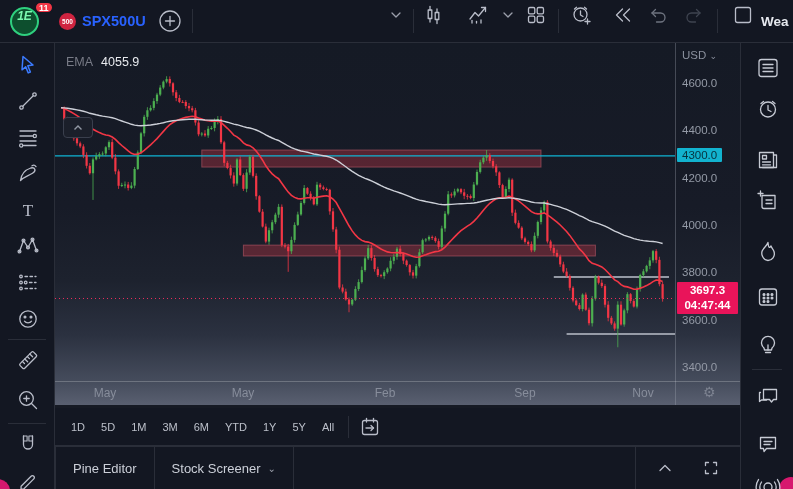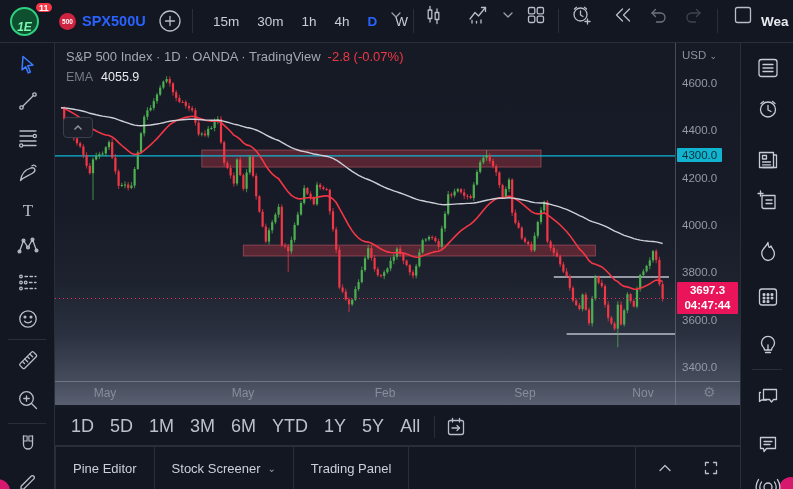--- a/index.html
+++ b/index.html
@@ -6,21 +6,21 @@
   html,body { width:793px; height:489px; overflow:hidden; background:#131722;
     font-family:"Liberation Sans", sans-serif; -webkit-font-smoothing:antialiased; }
   .app { position:relative; width:793px; height:489px; background:#131722; color:#d1d4dc; }
 
   
   .topbar { position:absolute; left:0; top:0; width:793px; height:43px;
     background:#131722; border-bottom:1px solid #2a2e39; display:flex; align-items:center; }
   .tb-abs { position:absolute; top:0; height:42px; display:flex; align-items:center; }
   .logo-wrap { left:10px; }
   .logo { position:relative; width:29px; height:29px; border-radius:50%;
-    background:#0d4f2e; border:2px solid #2fd07f; display:flex; align-items:flex-end; justify-content:center;
+    background:#0d4f2e; border:2px solid #2fd07f; display:flex; align-items:flex-start; justify-content:center;
     color:#7bf7b0; font-style:italic; font-weight:bold; font-size:12px; }
   .logo-badge { position:absolute; left:24px; top:1px; min-width:17px; height:13px; padding:0 3px;
     background:#f23645; border:2px solid #131722; border-radius:8px; color:#fff;
     font-size:9px; font-weight:bold; display:flex; align-items:center; justify-content:center; z-index:3;}
   .coin { width:17px; height:17px; border-radius:50%; background:#cf2440; color:#fff;
     font-size:6.5px; font-weight:bold; display:flex; align-items:center; justify-content:center; }
   .symbol-btn { left:58px; gap:6px; cursor:pointer; }
   .symbol-txt { color:#2962ff; font-weight:bold; font-size:14.5px; max-width:64px; overflow:hidden; white-space:nowrap; }
   .tb-divider { position:absolute; top:9px; width:1px; height:24px; background:#2a2e39; }
   .tf-row { left:206px; gap:4px; }
@@ -72,21 +72,21 @@
     border-left:1px solid rgba(160,165,178,0.35); cursor:ns-resize; }
   .ps-currency { position:absolute; left:6px; top:6px; font-size:11.5px; color:#8b919e; }
   .ps-label { position:absolute; left:6px; font-size:11.5px; color:#949aa6; }
   .ps-label.hl { left:1px; background:#12b3cf; color:#07313c; padding:1px 5px; border-radius:1px; z-index:2;}
   .ps-badge { position:absolute; left:1px; width:61px; z-index:6; background:#e9145a; color:#fff;
     font-size:11.5px; font-weight:bold; text-align:center; line-height:15px; padding:1px 0; border-radius:1px; }
 
   
   .range-bar { position:absolute; left:0; top:365px; width:685px; height:38px;
     background:#131722; border-bottom:1px solid #2a2e39; display:flex; align-items:center; }
-  .range-btn { padding:4px 8px; font-size:18px; color:#bcc0ca; cursor:pointer; border-radius:3px; }
+  .range-btn { padding:4px 8px; font-size:11px; color:#bcc0ca; cursor:pointer; border-radius:3px; }
   .rb-div { width:1px; height:22px; background:#2a2e39; margin:0 6px; }
   .rb-right { margin-left:auto; display:flex; align-items:center; gap:2px; padding-right:8px; }
   .rb-clock { font-size:13px; color:#b2b5be; margin-right:8px; cursor:pointer; }
   .rb-mini { font-size:13px; color:#b2b5be; padding:3px 7px; cursor:pointer; }
   .rb-mini.blue { color:#2962ff; }
 
   
   .panel-bar { position:absolute; left:0; top:403px; width:685px; height:43px;
     background:#131722; display:flex; align-items:stretch; border-top:1px solid #2a2e39; }
   .panel-tab { display:flex; align-items:center; gap:7px; padding:0 17px; font-size:13px;
@@ -114,28 +114,20 @@
     <div class="tb-abs" style="left:155px">
       <span class="icon-btn">
         <svg width="26" height="26" viewBox="0 0 26 26">
             <circle cx="13" cy="13" r="10"></circle>
             <line x1="13" y1="8.5" x2="13" y2="17.5"></line>
             <line x1="8.5" y1="13" x2="17.5" y2="13"></line>
           </svg>
       </span>
     </div>
     <div class="tb-divider" style="left:192px"></div>
-    <div class="tb-abs tf-row" style="left:206px" id="tf-row">
-        <div class="tf-btn">15m</div>
-        <div class="tf-btn">30m</div>
-        <div class="tf-btn">1h</div>
-        <div class="tf-btn">4h</div>
-        <div class="tf-btn active">D</div>
-        <div class="tf-btn">W</div>
-      </div>
     <div class="tb-abs icon-btn chev" style="left:381px">
       <svg width="14" height="14" viewBox="0 0 14 14">
           <path d="M3 5 l4 4 4-4"></path>
         </svg>
     </div>
     <div class="tb-divider" style="left:413px"></div>
     <div class="tb-abs icon-btn" style="left:418px">
       <svg width="22" height="22" viewBox="0 0 22 22">
           <line x1="8" y1="2.5" x2="8" y2="6"></line>
           <rect x="6.2" y="6" width="3.6" height="8.5"></rect>
@@ -688,23 +680,20 @@
           <line x1="604.4" x2="604.4" y1="213.72085682322984" y2="243.2903676578805" stroke="#f23645" stroke-width="0.8"></line>
           <rect x="603.3" y="216.8596524532895" width="2.2" height="24.28762476619255" fill="#f23645"></rect>
           <line x1="607.6" x2="607.6" y1="238.77762033917585" y2="258.66674527884925" stroke="#f23645" stroke-width="0.8"></line>
           <rect x="606.5" y="241.14727721948205" width="2.2" height="14.412222780517936" fill="#f23645"></rect>
           <polyline points="6.0,64.7 9.2,65.5 12.4,67.1 15.6,68.8 18.8,70.6 22.0,72.7 25.2,74.8 28.4,77.3 31.6,80.5 34.8,83.9 38.0,86.2 41.2,88.0 44.4,89.6 47.6,91.0 50.8,92.0 54.0,92.5 57.2,94.0 60.4,96.4 63.6,99.6 66.8,102.5 70.0,105.2 73.2,107.9 76.4,110.3 79.6,111.4 82.8,111.3 86.0,109.8 89.2,107.3 92.4,104.6 95.6,101.8 98.8,98.8 102.0,95.6 105.2,92.0 108.4,88.4 111.6,84.8 114.8,81.7 118.0,79.5 121.2,77.8 124.4,76.5 127.6,75.3 130.8,74.4 134.0,73.8 137.2,73.3 140.4,73.8 143.6,75.0 146.8,76.0 150.0,77.2 153.2,77.8 156.4,78.3 159.6,78.2 162.8,78.1 166.0,79.5 169.2,82.3 172.4,85.3 175.6,88.5 178.8,92.1 182.0,93.8 185.2,96.4 188.4,99.8 191.6,101.9 194.8,102.7 198.0,104.8 201.2,108.1 204.4,112.3 207.6,117.2 210.8,122.8 214.0,127.3 217.2,130.9 220.4,133.7 223.6,135.7 226.8,140.3 230.0,144.7 233.2,149.1 236.4,152.4 239.6,154.4 242.8,155.6 246.0,155.9 249.2,155.2 252.4,154.8 255.6,154.8 258.8,155.3 262.0,154.3 265.2,153.6 268.4,153.1 271.6,152.7 274.8,153.8 278.0,156.0 281.2,159.5 284.4,165.4 287.6,171.1 290.8,177.0 294.0,182.8 297.2,187.9 300.4,191.9 303.6,195.2 306.8,197.4 310.0,198.6 313.2,199.1 316.4,200.2 319.6,202.0 322.8,204.0 326.0,206.0 329.2,207.6 332.4,208.9 335.6,209.5 338.8,209.8 342.0,209.5 345.2,209.6 348.4,210.1 351.6,211.0 354.8,212.2 358.0,213.6 361.2,214.3 364.4,214.0 367.6,212.8 370.8,211.7 374.0,210.4 377.2,209.4 380.4,208.6 383.6,208.3 386.8,206.7 390.0,204.2 393.2,200.6 396.4,197.2 399.6,193.9 402.8,190.6 406.0,187.7 409.2,185.3 412.4,183.1 415.6,181.2 418.8,178.4 422.0,175.0 425.2,171.2 428.4,167.3 431.6,163.5 434.8,160.3 438.0,157.8 441.2,155.8 444.4,154.9 447.6,154.9 450.8,154.2 454.0,153.0 457.2,154.2 460.4,156.0 463.6,157.9 466.8,160.5 470.0,163.2 473.2,165.8 476.4,168.6 479.6,170.3 482.8,170.9 486.0,170.7 489.2,169.9 492.4,171.8 495.6,174.1 498.8,176.6 502.0,179.1 505.2,182.0 508.4,185.2 511.6,188.5 514.8,192.4 518.0,196.9 521.2,201.4 524.4,205.9 527.6,209.0 530.8,213.0 534.0,217.6 537.2,220.3 540.4,221.2 543.6,222.5 546.8,223.9 550.0,226.5 553.2,229.8 556.4,233.3 559.6,236.9 562.8,238.6 566.0,241.6 569.2,243.4 572.4,243.9 575.6,244.9 578.8,246.2 582.0,246.1 585.2,245.2 588.4,244.0 591.6,242.6 594.8,240.8 598.0,238.6 601.2,237.1 604.4,237.3 607.6,238.6" fill="none" stroke="#f23645" stroke-width="1.6"></polyline>
           <polyline points="6.0,64.7 9.2,64.9 12.4,65.3 15.6,65.8 18.8,66.3 22.0,66.9 25.2,67.5 28.4,68.3 31.6,69.2 34.8,70.3 38.0,71.0 41.2,71.8 44.4,72.5 47.6,73.1 50.8,73.6 54.0,74.1 57.2,74.8 60.4,75.7 63.6,76.9 66.8,78.0 70.0,79.1 73.2,80.2 76.4,81.3 79.6,82.1 82.8,82.5 86.0,82.7 89.2,82.5 92.4,82.3 95.6,82.0 98.8,81.5 102.0,81.0 105.2,80.4 108.4,79.7 111.6,78.9 114.8,78.3 118.0,77.8 121.2,77.4 124.4,77.0 127.6,76.7 130.8,76.5 134.0,76.3 137.2,76.2 140.4,76.2 143.6,76.5 146.8,76.7 150.0,77.0 153.2,77.1 156.4,77.3 159.6,77.3 162.8,77.3 166.0,77.6 169.2,78.4 172.4,79.2 175.6,80.1 178.8,81.1 182.0,81.7 185.2,82.6 188.4,83.7 191.6,84.5 194.8,85.0 198.0,85.8 201.2,87.0 204.4,88.4 207.6,90.0 210.8,91.9 214.0,93.5 217.2,95.0 220.4,96.3 223.6,97.5 226.8,99.3 230.0,101.1 233.2,103.0 236.4,104.6 239.6,105.9 242.8,107.0 246.0,108.0 249.2,108.6 252.4,109.3 255.6,110.1 258.8,111.0 262.0,111.5 265.2,112.1 268.4,112.7 271.6,113.3 274.8,114.2 278.0,115.4 281.2,117.0 284.4,119.2 287.6,121.5 290.8,123.8 294.0,126.2 297.2,128.4 300.4,130.4 303.6,132.3 306.8,133.9 310.0,135.3 313.2,136.5 316.4,137.9 319.6,139.4 322.8,141.0 326.0,142.6 329.2,144.1 332.4,145.5 335.6,146.7 338.8,147.9 342.0,148.9 345.2,150.0 348.4,151.1 351.6,152.4 354.8,153.7 358.0,155.0 361.2,156.2 364.4,157.1 367.6,157.8 370.8,158.5 374.0,159.1 377.2,159.7 380.4,160.4 383.6,161.1 386.8,161.5 390.0,161.7 393.2,161.5 396.4,161.4 399.6,161.1 402.8,160.9 406.0,160.7 409.2,160.6 412.4,160.4 415.6,160.3 418.8,160.0 422.0,159.5 425.2,158.8 428.4,158.0 431.6,157.2 434.8,156.6 438.0,156.0 441.2,155.5 444.4,155.3 447.6,155.3 450.8,155.1 454.0,154.8 457.2,155.1 460.4,155.5 463.6,156.0 466.8,156.7 470.0,157.4 473.2,158.1 476.4,159.0 479.6,159.6 482.8,159.9 486.0,160.0 489.2,160.0 492.4,160.7 495.6,161.4 498.8,162.3 502.0,163.2 505.2,164.2 508.4,165.3 511.6,166.4 514.8,167.8 518.0,169.3 521.2,170.9 524.4,172.6 527.6,173.9 530.8,175.5 534.0,177.3 537.2,178.7 540.4,179.6 543.6,180.7 546.8,181.8 550.0,183.1 553.2,184.7 556.4,186.4 559.6,188.1 562.8,189.4 566.0,190.9 569.2,192.3 572.4,193.3 575.6,194.4 578.8,195.6 582.0,196.4 585.2,197.1 588.4,197.6 591.6,198.0 594.8,198.4 598.0,198.5 601.2,198.9 604.4,199.6 607.6,200.5" fill="none" stroke="#cdd0d8" stroke-width="1.4"></polyline>
           <line x1="0" x2="620" y1="255.48854999999995" y2="255.48854999999995" stroke="#ec2d5e" stroke-width="1" stroke-dasharray="1,3"></line>
         </svg>
 
       <div class="legend">
-        <div class="legend-title">
-          <span>S&amp;P 500 Index · 1D · OANDA · TradingView</span><span class="chg">-2.8 (-0.07%)</span>
-        </div>
         <div class="legend-row">
           <span class="lbl">EMA</span><span style="color:#e8eaee">4055.9</span>
         </div>
       </div>
       <div class="collapse-btn">
         <svg width="12" height="12" viewBox="0 0 12 12" style="stroke:currentColor;fill:none;stroke-width:1.4">
             <path d="M2.5 7.5 L6 4 L9.5 7.5"></path>
           </svg>
       </div>
 
@@ -755,21 +744,20 @@
             <line x1="14.5" y1="2.5" x2="14.5" y2="6"></line>
             <line x1="7" y1="12" x2="14.5" y2="12"></line>
             <polyline points="12,9.5 14.5,12 12,14.5"></polyline>
           </svg>
       </div>
     </div>
 
     <div class="panel-bar" id="panel-bar">
       <div class="panel-tab">Pine Editor</div>
         <div class="panel-tab">Stock Screener<span style="font-size: 10px; color: rgb(155, 159, 171);">⌄</span></div>
-        <div class="panel-tab">Trading Panel</div>
         <div class="panel-corner">
         <span class="icon-btn">
           <svg width="16" height="16" viewBox="0 0 16 16">
               <path d="M3 10.5 L8 5.5 L13 10.5"></path>
             </svg>
         </span>
         <span class="icon-btn">
           <svg width="16" height="16" viewBox="0 0 16 16">
               <path d="M2.5 5.5 v-3 h3"></path>
               <path d="M10.5 2.5 h3 v3"></path>

